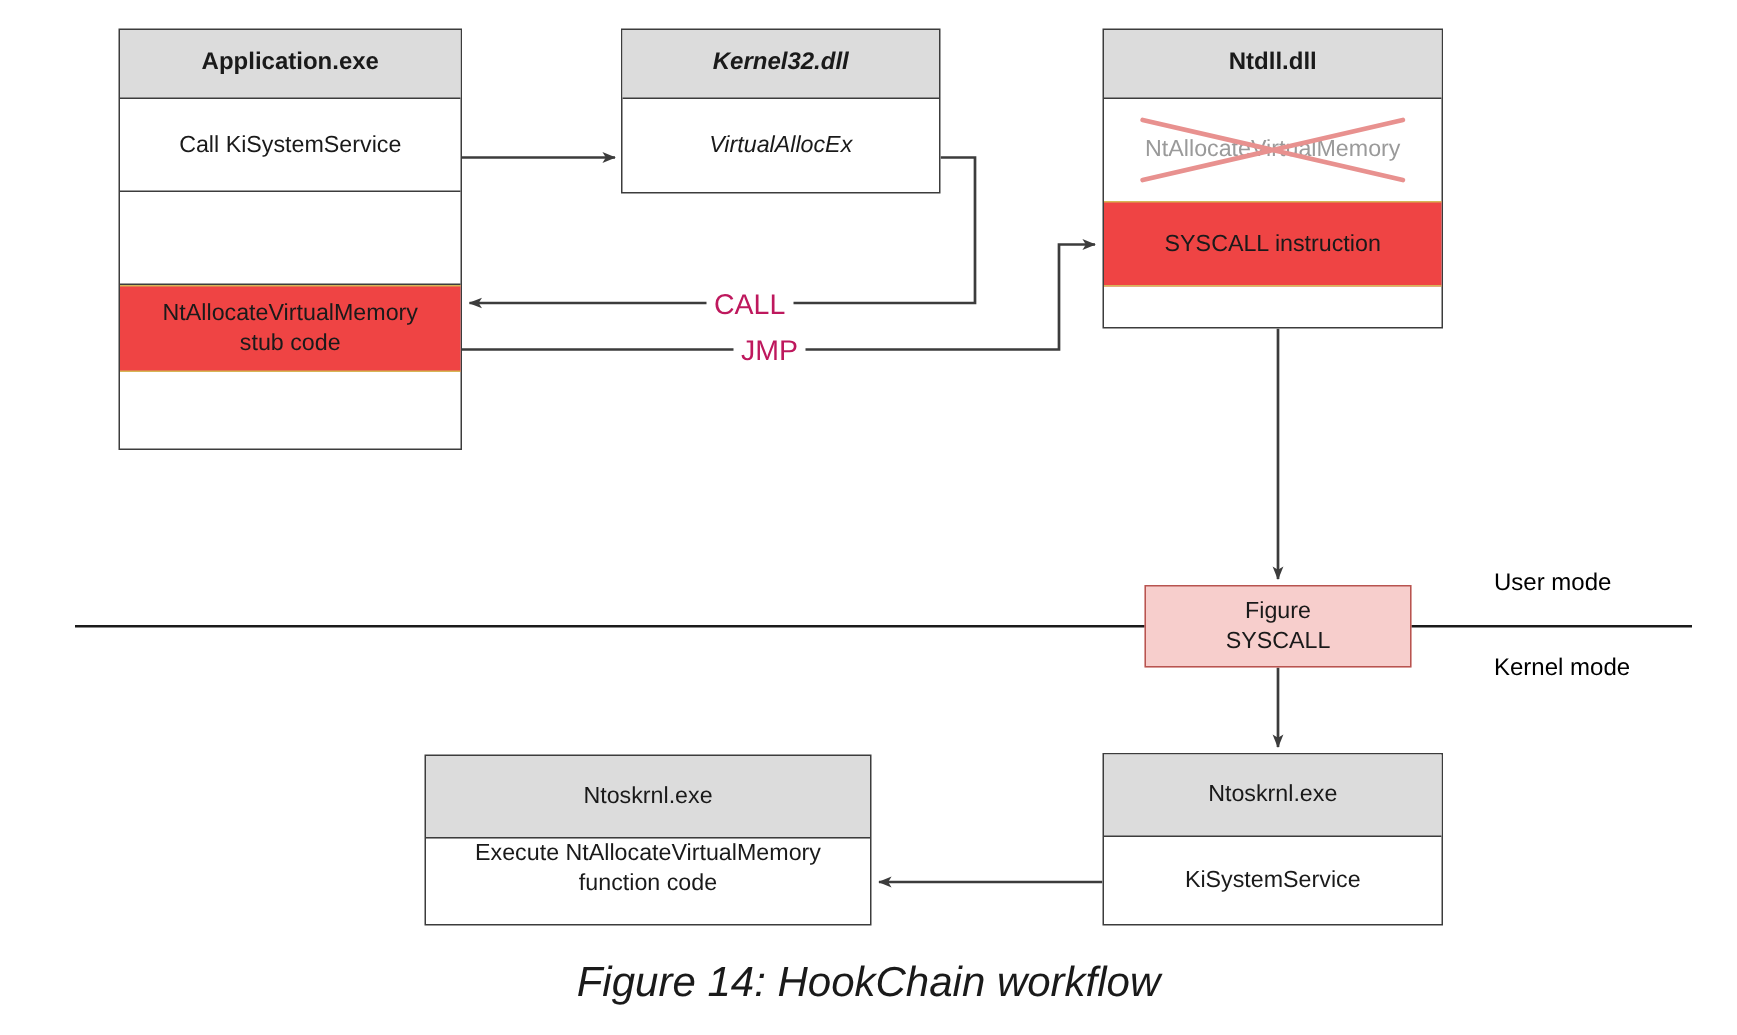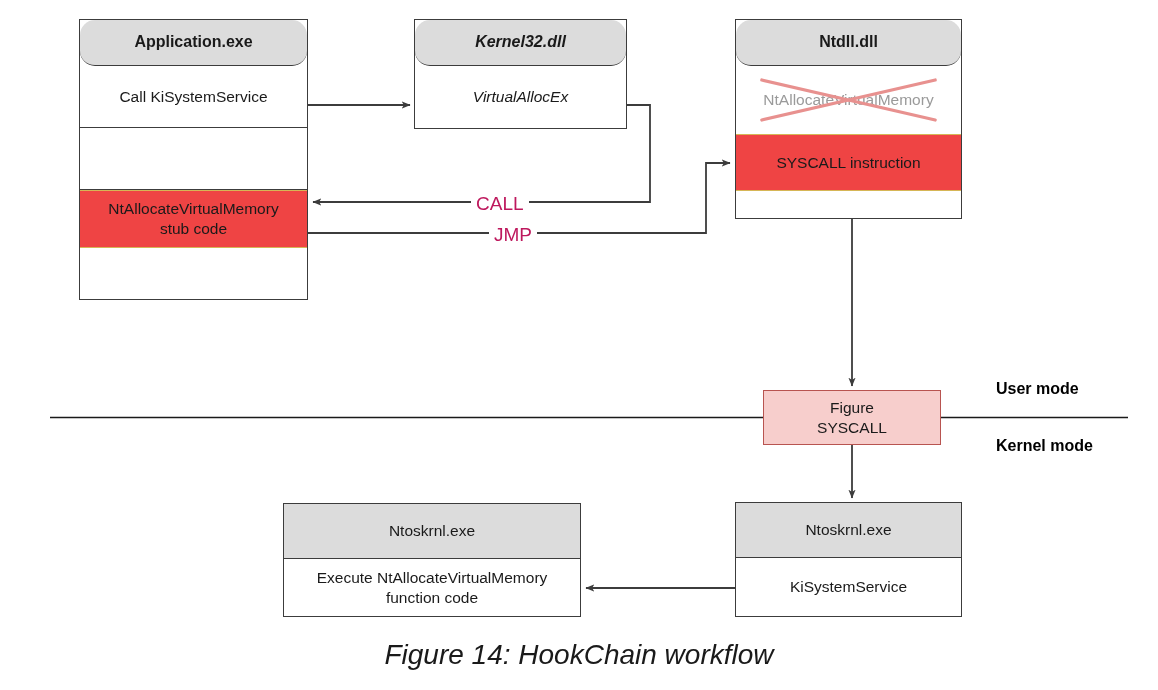--- a/index.html
+++ b/index.html
@@ -42,21 +42,21 @@
     text-align: center;
     font-size: 15.5px;
     color: #1a1a1a;
     line-height: 1.28;
     position: relative;
   }
   .row.head {
     background: #dcdcdc;
     border-bottom: 1.6px solid #3c3c3c;
   }
-  .row.head.bold { font-weight: bold; font-size: 16px; border-radius: 15px; }
+  .row.head.bold { font-weight: bold; font-size: 16px; }
   .row.highlight {
     background: #ef4444;
     border-top: 1.3px solid #d6b656;
     border-bottom: 1.3px solid #d6b656;
   }
   .row.strikeout {
     color: #9a9a9a;
     position: relative;
   }
   .row.strikeout .txt { position: relative; z-index: 1; }
@@ -77,21 +77,21 @@
     justify-content: center;
     text-align: center;
     font-size: 15.5px;
     line-height: 1.25;
     color: #1a1a1a;
     z-index: 5;
   }
   .modelabel {
     position: absolute;
     font-size: 16px;
-    font-weight: bold;
+    font-weight: normal;
     color: #000000;
     white-space: nowrap;
   }
   .edgelabel {
     position: absolute;
     font-size: 19px;
     color: #be185d;
     background: #ffffff;
     padding: 0 5px;
     white-space: nowrap;
@@ -173,21 +173,21 @@
   <div class="redbox" style="left:763px; top:390px; width:178px; height:55px; flex-direction:column;">
     <span>Figure</span>
     <span>SYSCALL</span>
   </div>
 
   <div class="modelabel" style="left:996px; top:380px;">User mode</div>
   <div class="modelabel" style="left:996px; top:437px;">Kernel mode</div>
 
   <div class="box" style="left:283px; top:503px; width:298px; height:114px;">
     <div class="row head" style="height:55px;">Ntoskrnl.exe</div>
-    <div class="row" style="flex:1; flex-direction:column; justify-content:center;">
+    <div class="row" style="flex:1; flex-direction:column; justify-content:flex-start;">
       <span>Execute NtAllocateVirtualMemory</span>
       <span>function code</span>
     </div>
   </div>
 
   <div class="box" style="left:735px; top:502px; width:227px; height:115px;">
     <div class="row head" style="height:55px;">Ntoskrnl.exe</div>
     <div class="row" style="flex:1;">KiSystemService</div>
   </div>
 

